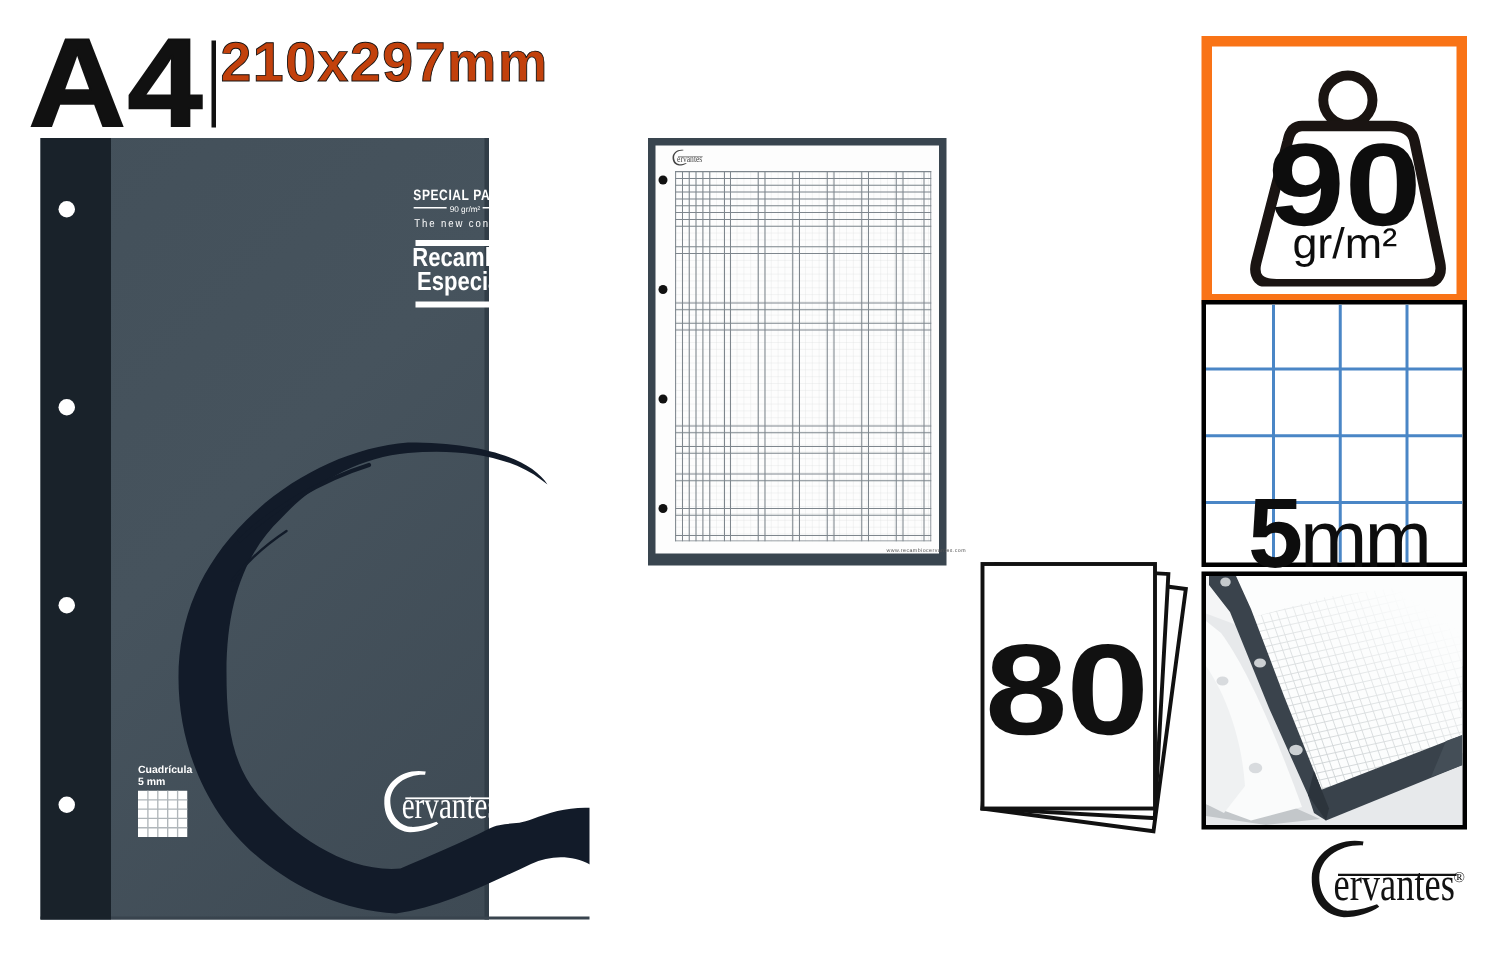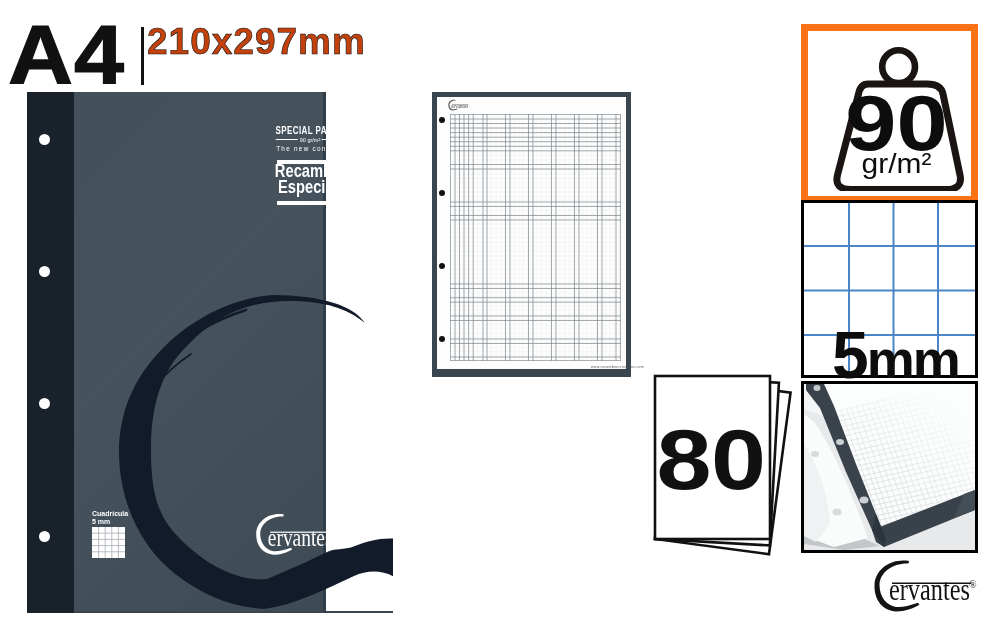--- a/index.html
+++ b/index.html
@@ -2,21 +2,21 @@
 <html><head>
 <meta charset="utf-8">
 <style>
   html,body{margin:0;padding:0;}
   body{width:1000px;height:641px;background:#ffffff;font-family:"Liberation Sans",sans-serif;position:relative;overflow:hidden;}
   .abs{position:absolute;}
 </style>
 </head>
 <body>
 
-<div class="abs" style="left:8px;top:13px;height:74px;">
+<div class="abs" style="left:19px;top:13px;height:74px;">
   <span style="font-weight:bold;font-size:84px;line-height:1;letter-spacing:1px;color:#111;display:inline-block;transform:scaleX(1.07);transform-origin:left;-webkit-text-stroke:1.2px #111;">A4</span>
 </div>
 
 <div class="abs" style="left:141px;top:27px;width:3px;height:58px;background:#111;"></div>
 
 <div class="abs" style="left:147px;top:21px;">
   <span style="font-weight:bold;font-size:37px;color:#c2410c;letter-spacing:1px;-webkit-text-stroke:0.6px #111;">210x297mm</span>
 </div>
 
 <div class="abs" style="left:27px;top:92px;width:299px;height:521px;background:linear-gradient(135deg,#43505a 0%,#46535d 45%,#3e4a54 100%);">
@@ -165,21 +165,21 @@
 <div class="abs" style="left:801px;top:200px;width:177px;height:178px;border:3px solid #000;background:#fff;box-sizing:border-box;">
 
   <svg class="abs" style="left:0;top:0;" width="171" height="172" viewBox="0 0 171 172">
     <g stroke="#4a86c6" stroke-width="2" fill="none">
       <path d="M45 0V172 M89.5 0V172 M134 0V172"></path>
       <path d="M0 43H171 M0 87.5H171 M0 132H171"></path>
     </g>
   </svg>
 
   <div class="abs" style="left:28px;top:119px;line-height:1;white-space:nowrap;letter-spacing:-2px;">
-    <span style="font-weight:bold;font-size:66px;color:#0d0d0d;vertical-align:baseline;">5</span><span style="font-weight:bold;font-size:54px;color:#0d0d0d;vertical-align:baseline;">mm</span>
+    <span style="font-weight:bold;font-size:66px;color:#0d0d0d;vertical-align:baseline;">5</span><span style="font-weight:normal;font-size:54px;color:#0d0d0d;vertical-align:baseline;">mm</span>
   </div>
 </div>
 
 <div class="abs" style="left:801px;top:381px;width:177px;height:172px;border:3px solid #000;box-sizing:border-box;background:#eceeef;overflow:hidden;">
   <svg class="abs" style="left:0;top:0;" width="171" height="166" viewBox="0 0 171 166">
     <defs>
       <clipPath id="gclip">
           <polygon points="22,30 80,14 171,2 171,114 74,152 50,96"></polygon>
         </clipPath>
       <linearGradient id="fadeg" x1="0.15" y1="0.9" x2="0.75" y2="0.05">

